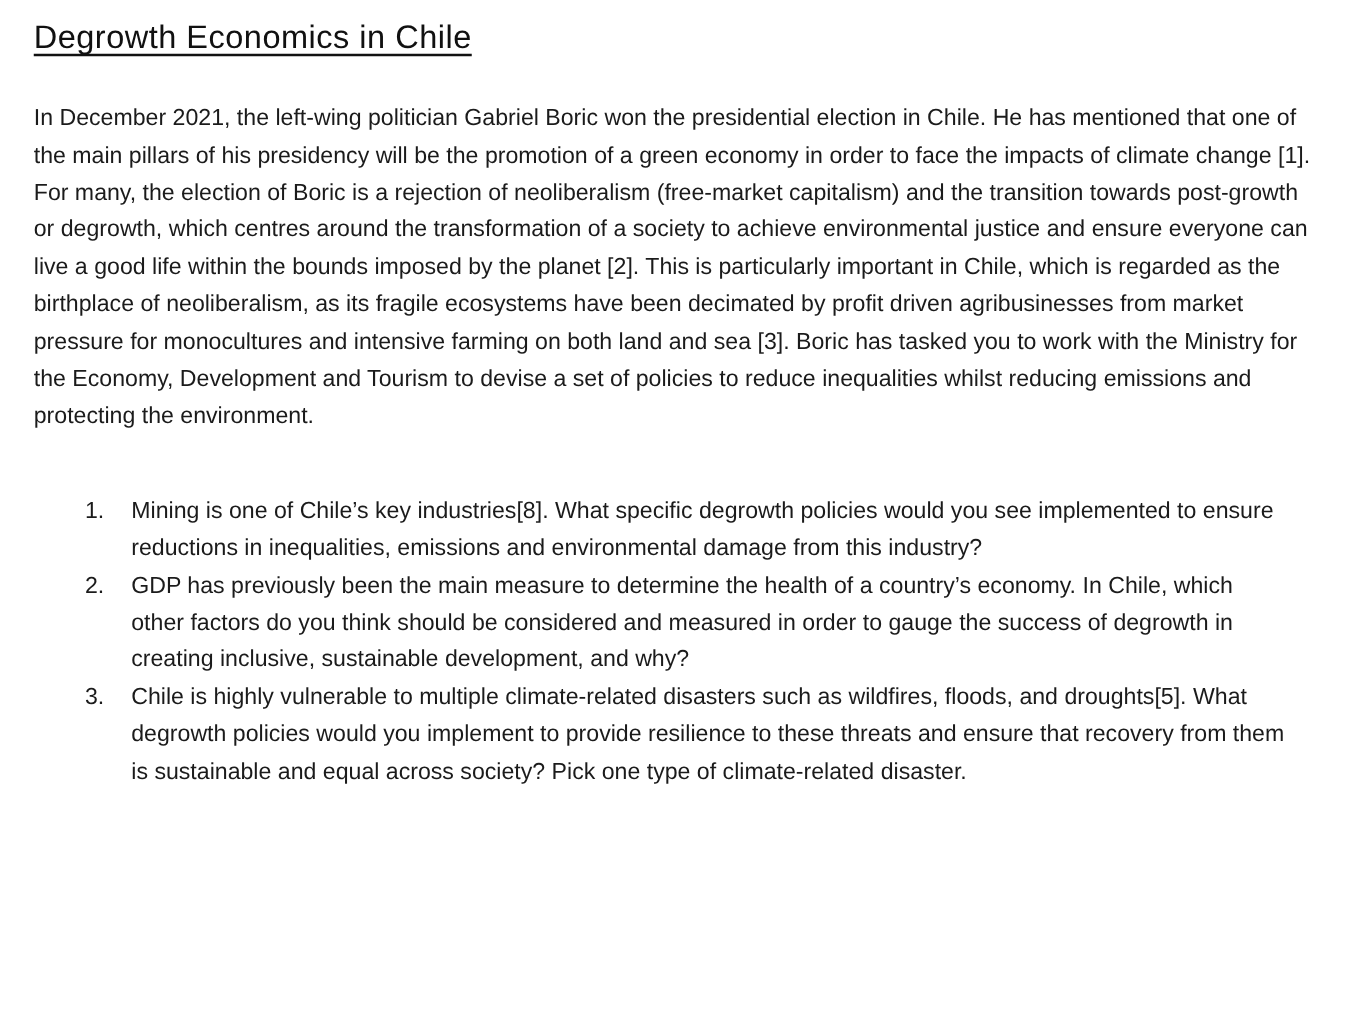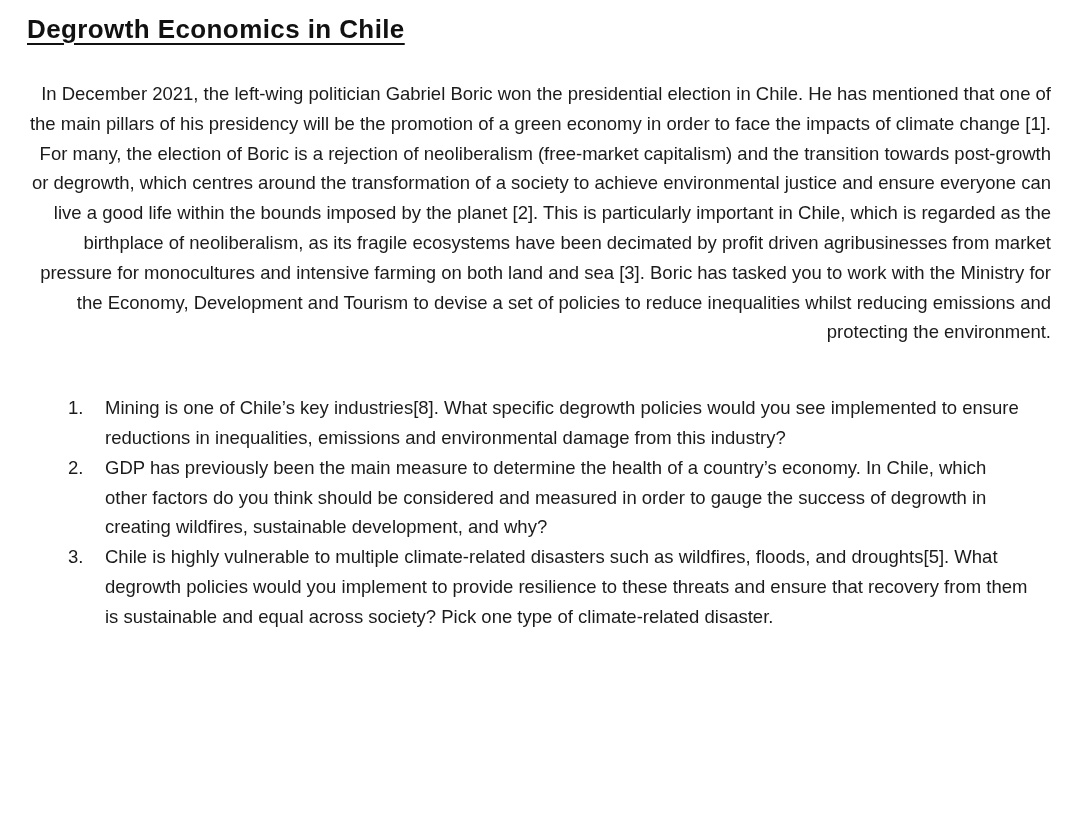--- a/index.html
+++ b/index.html
@@ -15,35 +15,34 @@
     background: #ffffff;
     font-family: "Liberation Sans", sans-serif;
     color: #1b1b1b;
     padding: 12px 28px 0 27px;
     overflow: hidden;
   }
   .doc-title {
     display: inline-block;
     margin: 2px 0 0 0;
     font-size: 26px;
-    font-weight: 700;
+    font-weight: 400;
     letter-spacing: 0.4px;
     color: #111111;
     text-decoration: underline;
     text-decoration-thickness: 2px;
     text-underline-offset: 5px;
   }
   .intro {
     margin: 34px 0 0 0;
     max-width: 1024px;
     font-size: 18.5px;
     line-height: 29.8px;
     font-weight: 400;
     color: #1b1b1b;
-    text-align: right;
   }
   .questions {
     list-style: none;
     margin: 46px 0 0 0;
     padding: 0;
   }
   .question {
     display: flex;
     align-items: flex-start;
     padding-left: 41px;
@@ -69,21 +68,21 @@
 
   <p class="intro">In December 2021, the left-wing politician Gabriel Boric won the presidential election in Chile. He has mentioned that one of the main pillars of his presidency will be the promotion of a green economy in order to face the impacts of climate change [1]. For many, the election of Boric is a rejection of neoliberalism (free-market capitalism) and the transition towards post-growth or degrowth, which centres around the transformation of a society to achieve environmental justice and ensure everyone can live a good life within the bounds imposed by the planet [2]. This is particularly important in Chile, which is regarded as the birthplace of neoliberalism, as its fragile ecosystems have been decimated by profit driven agribusinesses from market pressure for monocultures and intensive farming on both land and sea [3]. Boric has tasked you to work with the Ministry for the Economy, Development and Tourism to devise a set of policies to reduce inequalities whilst reducing emissions and protecting the environment.</p>
 
   <ol class="questions">
     <li class="question">
       <span class="q-num">1.</span>
       <span class="q-text">Mining is one of Chile’s key industries[8]. What specific degrowth policies would you see implemented to ensure reductions in inequalities, emissions and environmental damage from this industry?</span>
     </li>
     <li class="question">
       <span class="q-num">2.</span>
-      <span class="q-text">GDP has previously been the main measure to determine the health of a country’s economy. In Chile, which other factors do you think should be considered and measured in order to gauge the success of degrowth in creating wildfires, sustainable development, and why?</span>
+      <span class="q-text">GDP has previously been the main measure to determine the health of a country’s economy. In Chile, which other factors do you think should be considered and measured in order to gauge the success of degrowth in creating inclusive, sustainable development, and why?</span>
     </li>
     <li class="question">
       <span class="q-num">3.</span>
       <span class="q-text">Chile is highly vulnerable to multiple climate-related disasters such as wildfires, floods, and droughts[5]. What degrowth policies would you implement to provide resilience to these threats and ensure that recovery from them is sustainable and equal across society? Pick one type of climate-related disaster.</span>
     </li>
   </ol>
 
 </div>
 
 </body></html>

